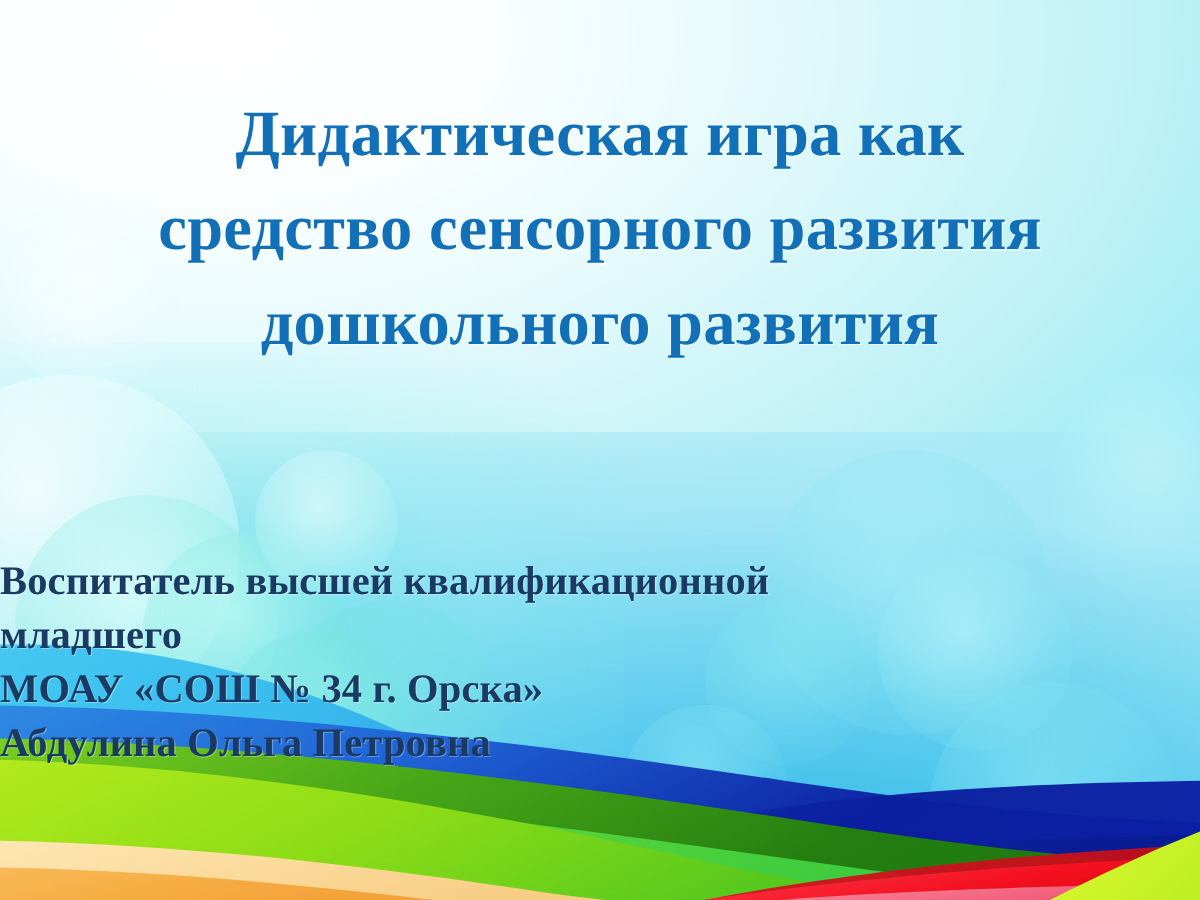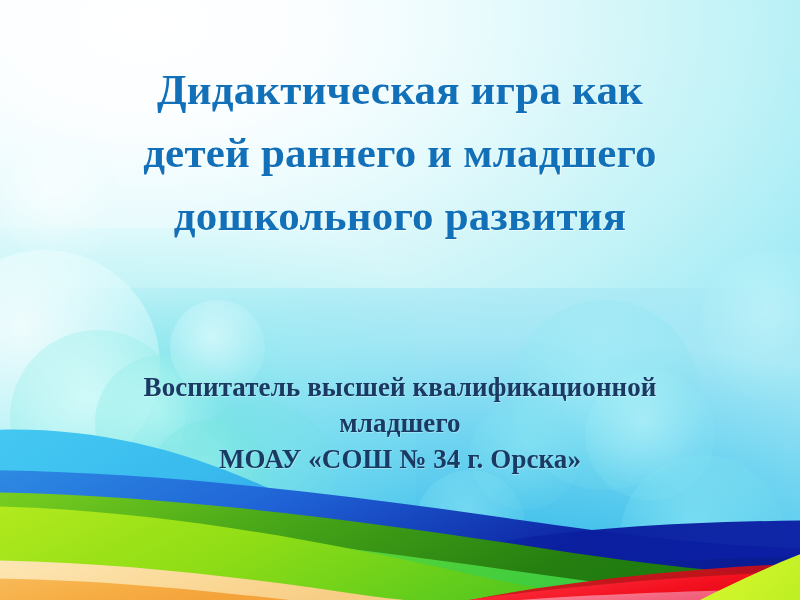--- a/index.html
+++ b/index.html
@@ -101,21 +101,21 @@
       1px 1px 0 rgba(255,255,255,.55),
       -0.5px -0.5px 0 rgba(255,255,255,.35);
   }
   .title .tline { display: block; white-space: nowrap; }
 
   .subtitle {
     position: absolute;
     left: 0;
     top: 369px;
     width: 800px;
-    text-align: center;
+    text-align: left;
     color: #1B3A63;
     font-family: "Liberation Serif", "DejaVu Serif", serif;
     font-weight: bold;
     font-size: 27px;
     line-height: 36px;
     letter-spacing: .1px;
     text-shadow: 0.7px 0.7px 0 rgba(255,255,255,.30);
   }
   .subtitle .sline { display: block; white-space: nowrap; }
 </style>
@@ -234,24 +234,25 @@
       <path d="M 840,600 L 840,588 C 700,590 580,595 520,600 Z" fill="url(#gPink)" opacity="0.9"></path>
 
       <path d="M 840,600 L 840,540 C 790,556 740,580 700,600 Z" fill="url(#gLimeBright)"></path>
     </svg>
   </div>
 
   <div class="text-layer">
 
     <div class="title">
       <span class="tline">Дидактическая игра как</span>
-      <span class="tline">детей раннего и младшего</span>
+      <span class="tline">средство сенсорного развития</span>
       <span class="tline">дошкольного развития</span>
     </div>
 
     <div class="subtitle">
       <span class="sline">Воспитатель высшей квалификационной</span>
       <span class="sline">младшего</span>
       <span class="sline">МОАУ «СОШ № 34 г. Орска»</span>
+      <span class="sline">Абдулина Ольга Петровна</span>
     </div>
 
   </div>
 </div>
 
 </body></html>

